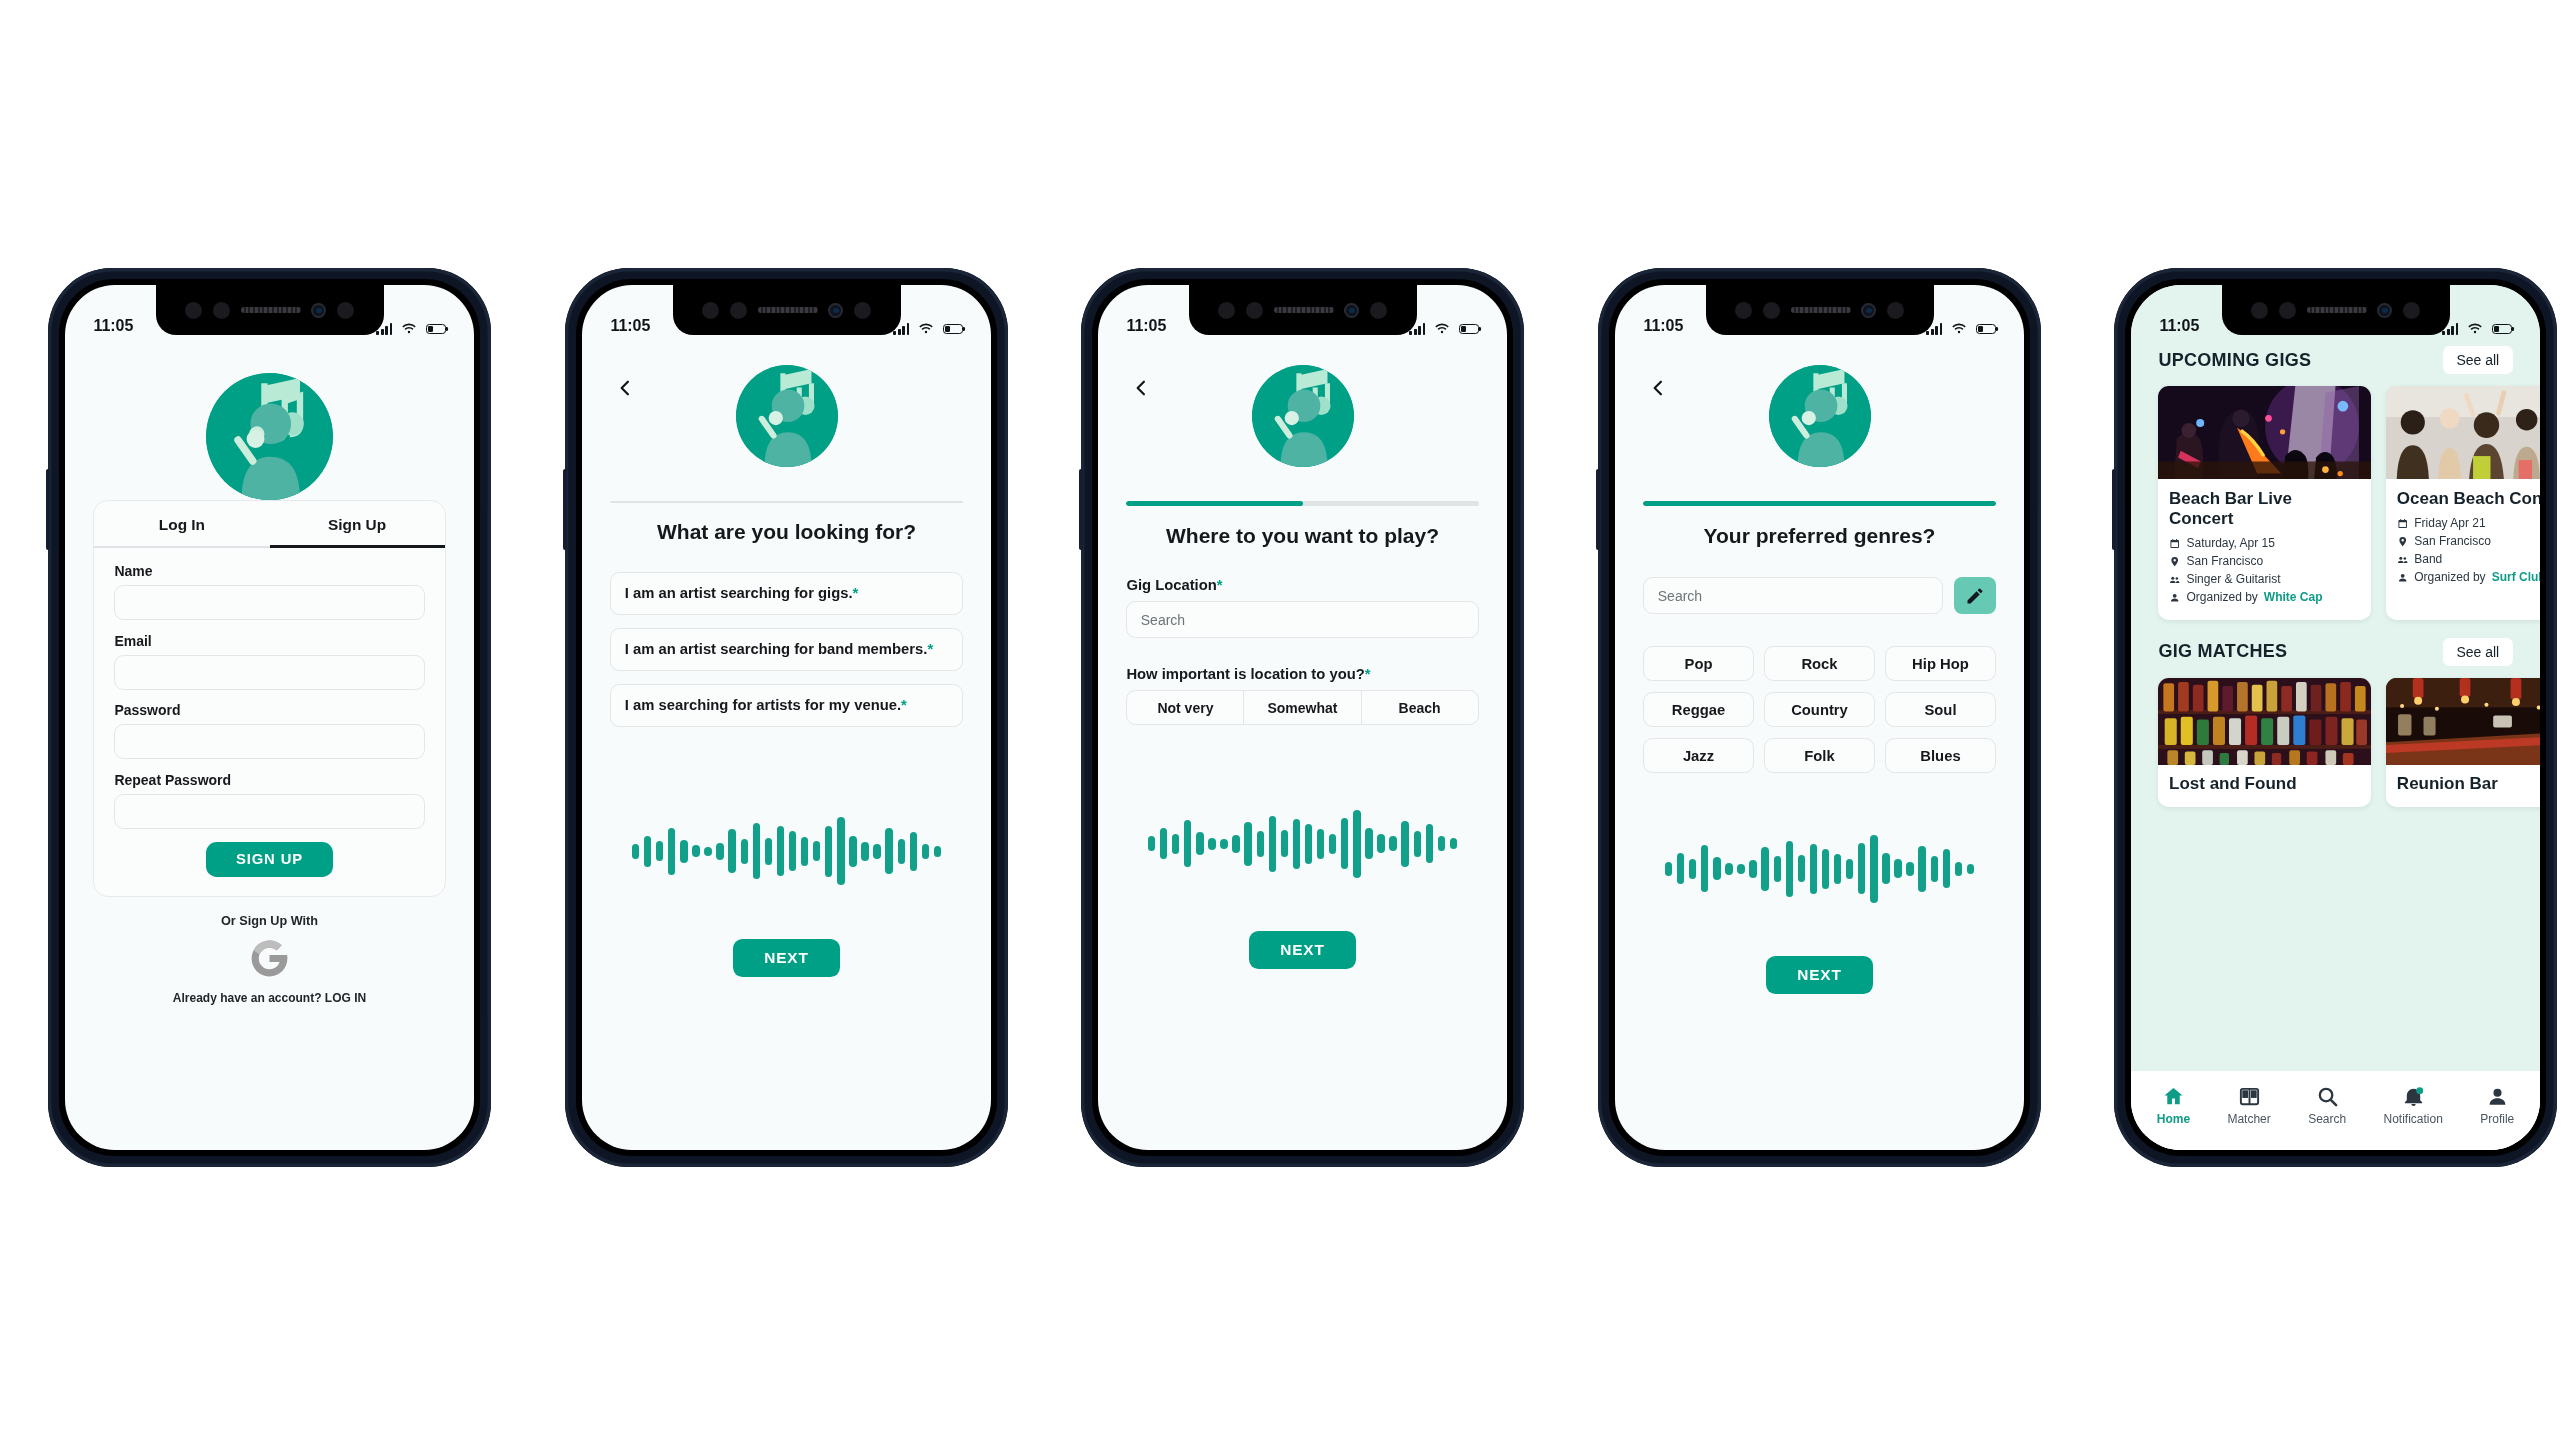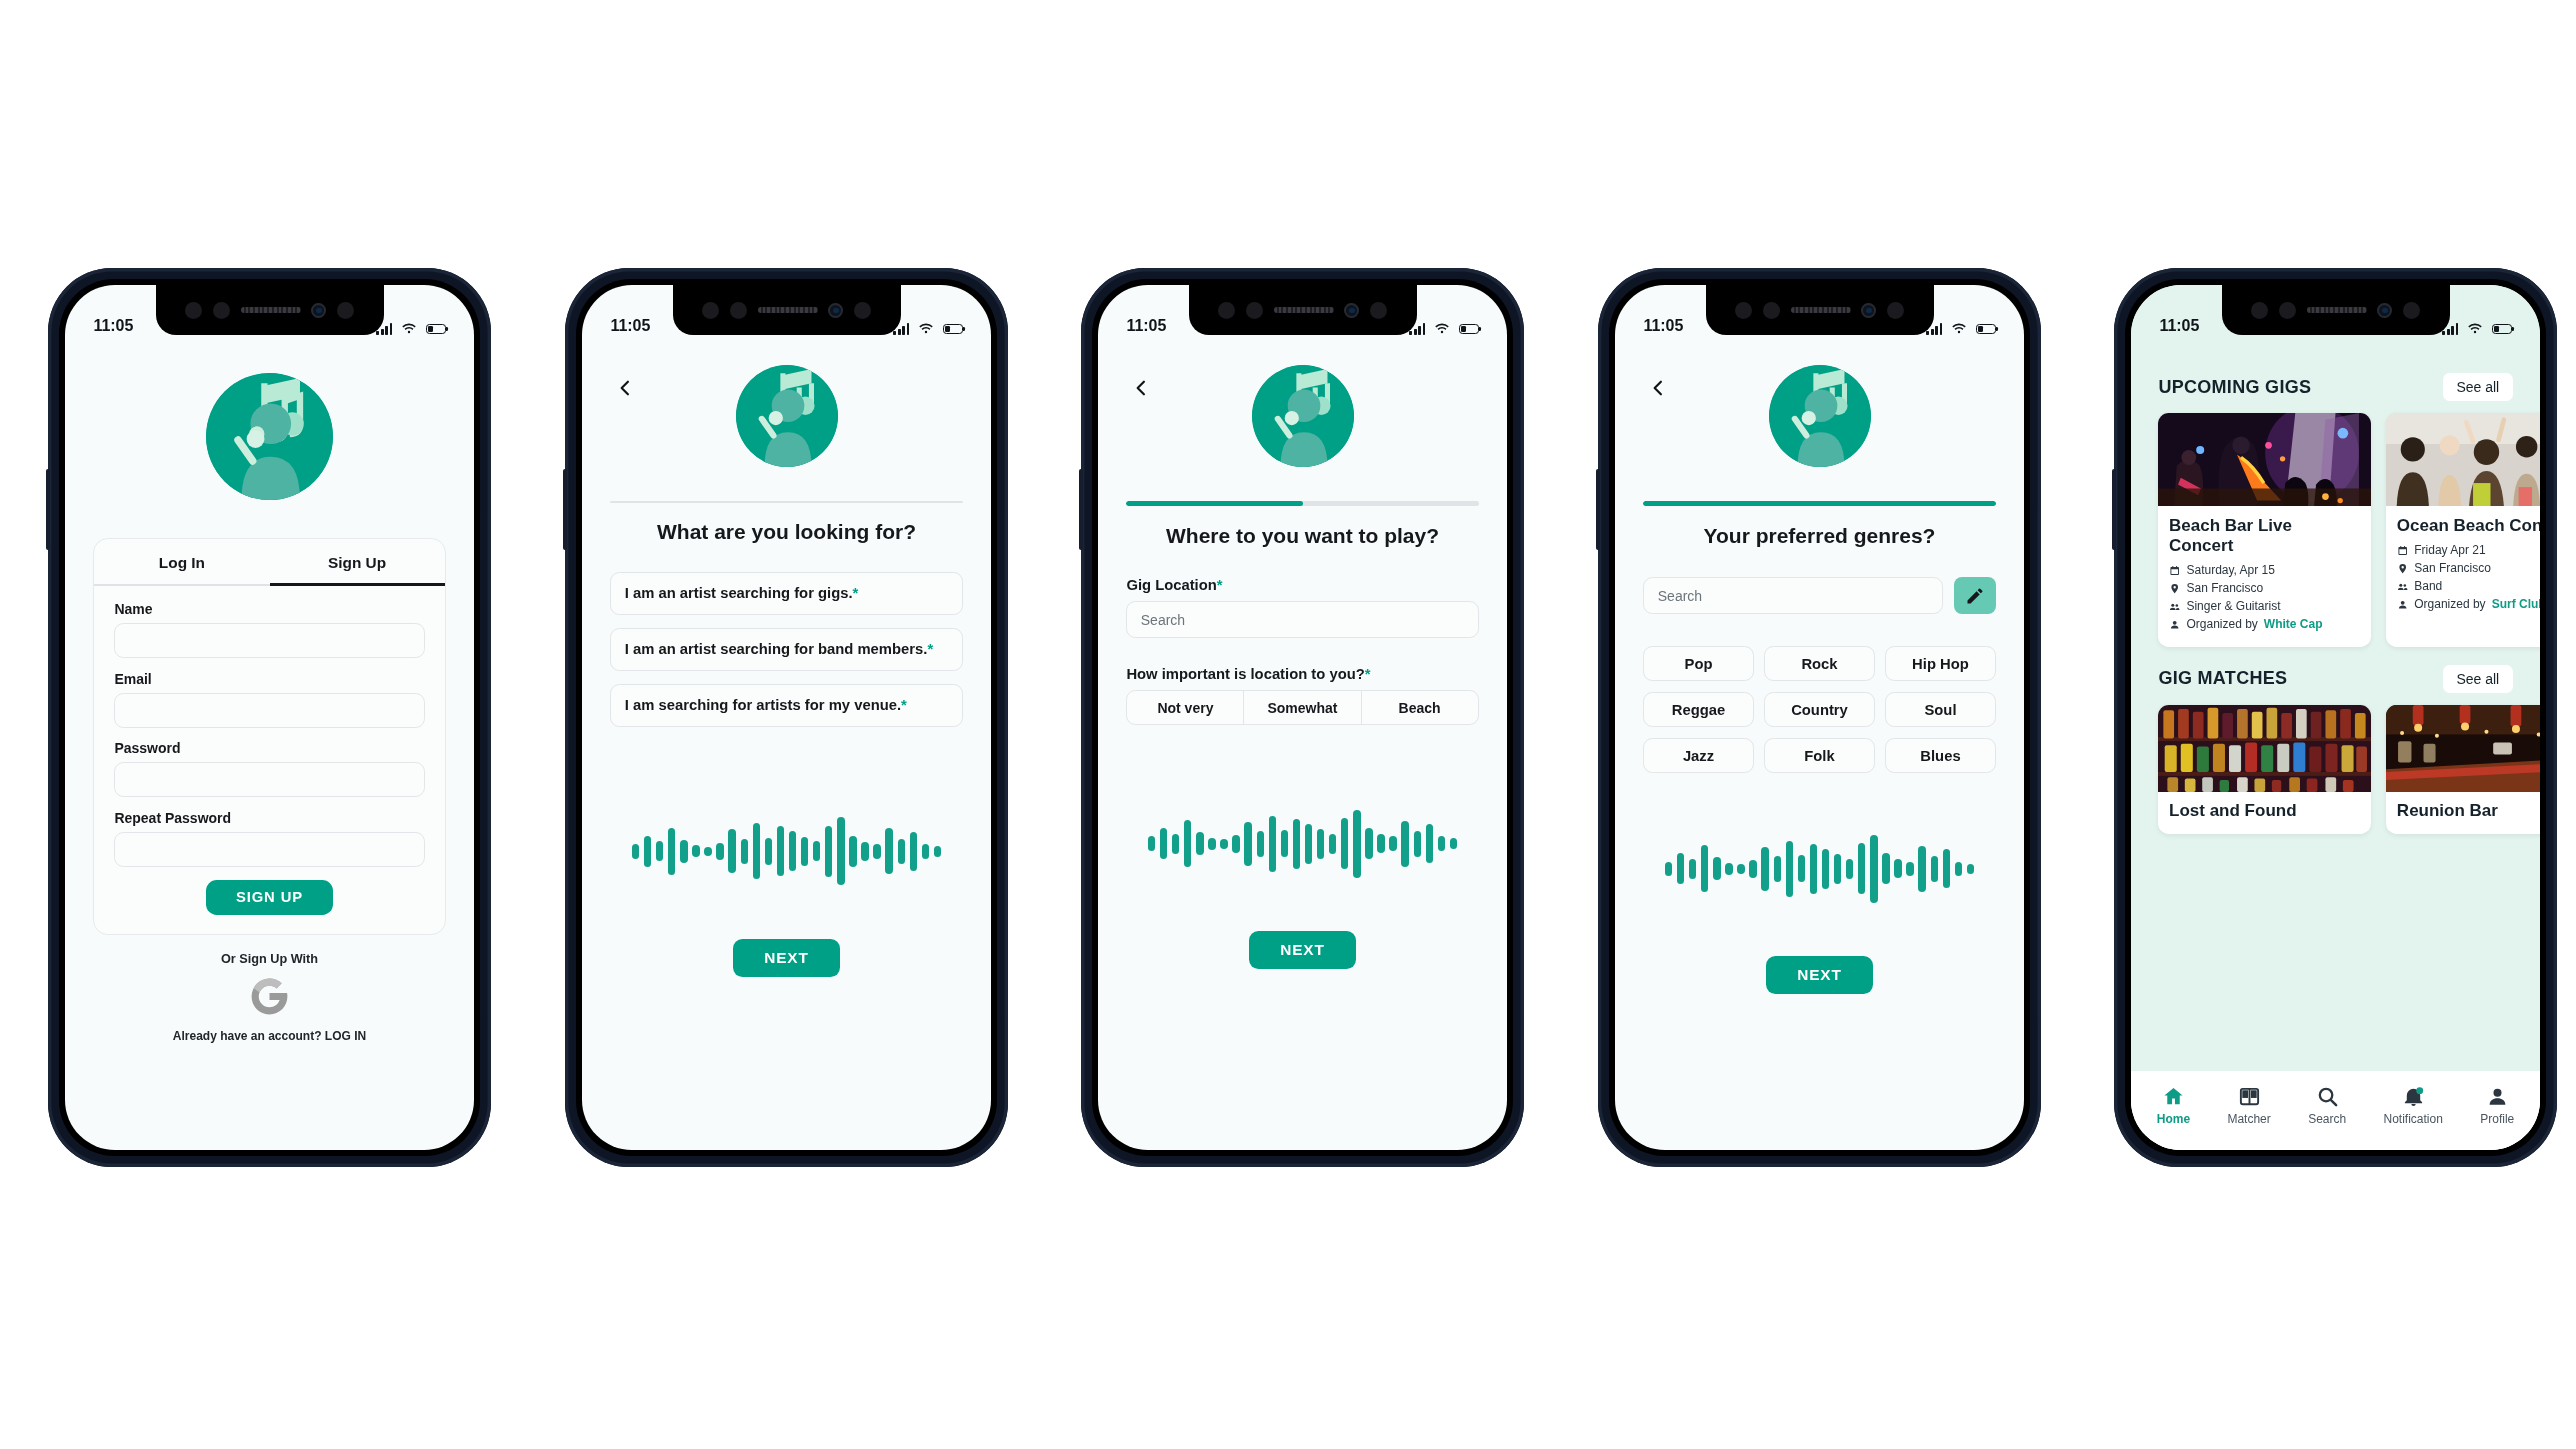--- a/index.html
+++ b/index.html
@@ -200,21 +200,21 @@
   .glogo svg { width:100%; height:100%; display:block; }
   .haveacct { text-align:center; font-size: 12px; font-weight: bold; color:#22262b; margin-top: 10.7px; cursor:pointer; }
 
   
   .home { position:absolute; inset:0; padding-top: 50px; background:#e3f4ee; }
   .greet { padding: 23px 27px 0 27px; }
   .greet h1 { font-size: 34px; font-weight: bold; color: #16222b; letter-spacing: -0.3px; }
   .greet p { font-size: 14.8px; color: #2b3640; margin-top: 6.7px; line-height: 1.35; max-width: 221px; }
   .sechead {
     display:flex; align-items:center; justify-content:space-between;
-    padding: 0 27px; margin-top: 38px;
+    padding: 0 27px; margin-top: 11px;
   }
   .sechead h2 { font-size: 18px; font-weight: bold; color:#16222b; letter-spacing: 0.3px; }
   .seeall {
     background:#ffffff; border-radius: 6.7px; padding: 6px 13.4px;
     font-size: 14px; color:#16222b; cursor:pointer; border:none;
     font-family:"Liberation Sans", sans-serif;
   }
   .hrow { display:flex; gap: 14.8px; padding: 12px 0 0 27px; }
   .gcard {
     width: 213px; flex: 0 0 213px;
@@ -296,21 +296,21 @@
               <circle cx="52" cy="46" r="9" fill="#9fe0ca"></circle>
               <circle cx="68" cy="40" r="9" fill="#9fe0ca"></circle>
               <circle cx="51" cy="40" r="16" fill="#4fb3a4"></circle>
               <path d="M28 100 Q28 66 51 66 Q74 66 74 100 Z" fill="#4fb3a4"></path>
               <circle cx="40" cy="48" r="6" fill="#cdeedd"></circle>
               <rect x="18" y="58" width="26" height="6" rx="3" transform="rotate(55 31 61)" fill="#cdeedd"></rect>
               <circle cx="39" cy="52" r="7" fill="#d7f2e4"></circle>
             </svg>
           </div>
 
-          <div class="card" style="margin-top:38px;">
+          <div class="card" style="">
             <div class="tabs">
               <div>Log In</div>
               <div class="active">Sign Up</div>
             </div>
             <div class="form">
               <label>Name</label>
               <div class="inp"></div>
               <label>Email</label>
               <div class="inp"></div>
               <label>Password</label>

